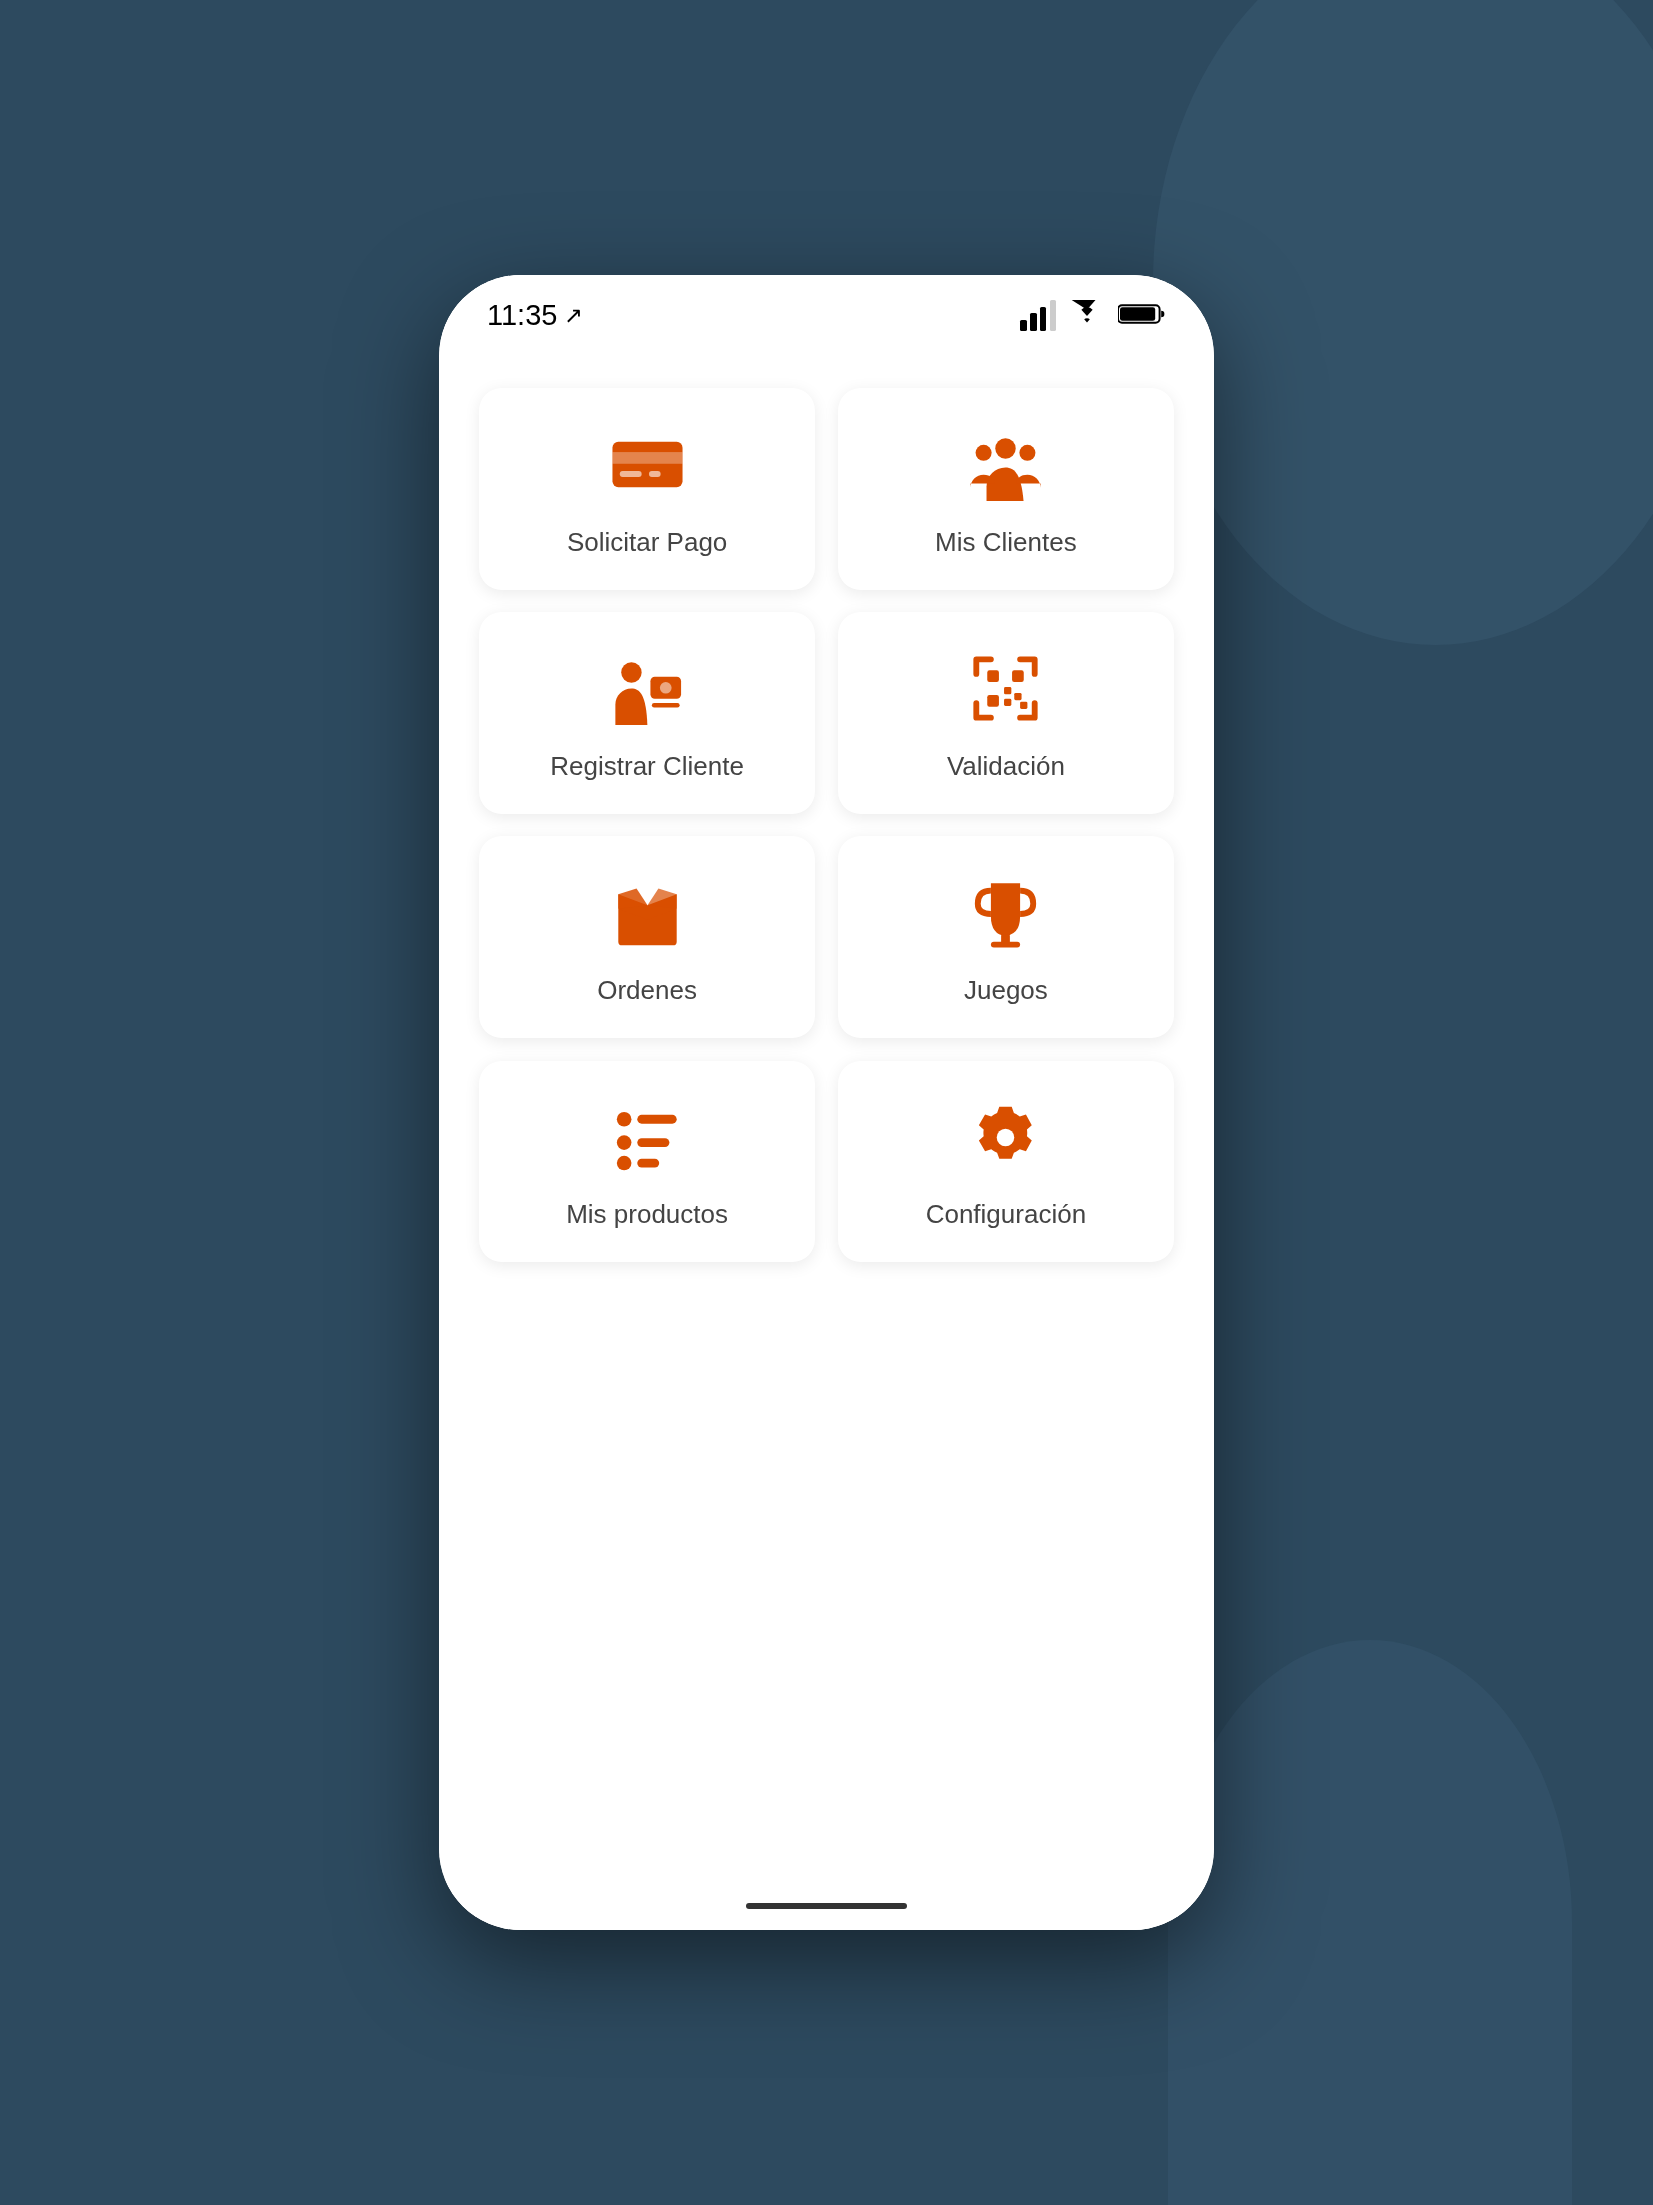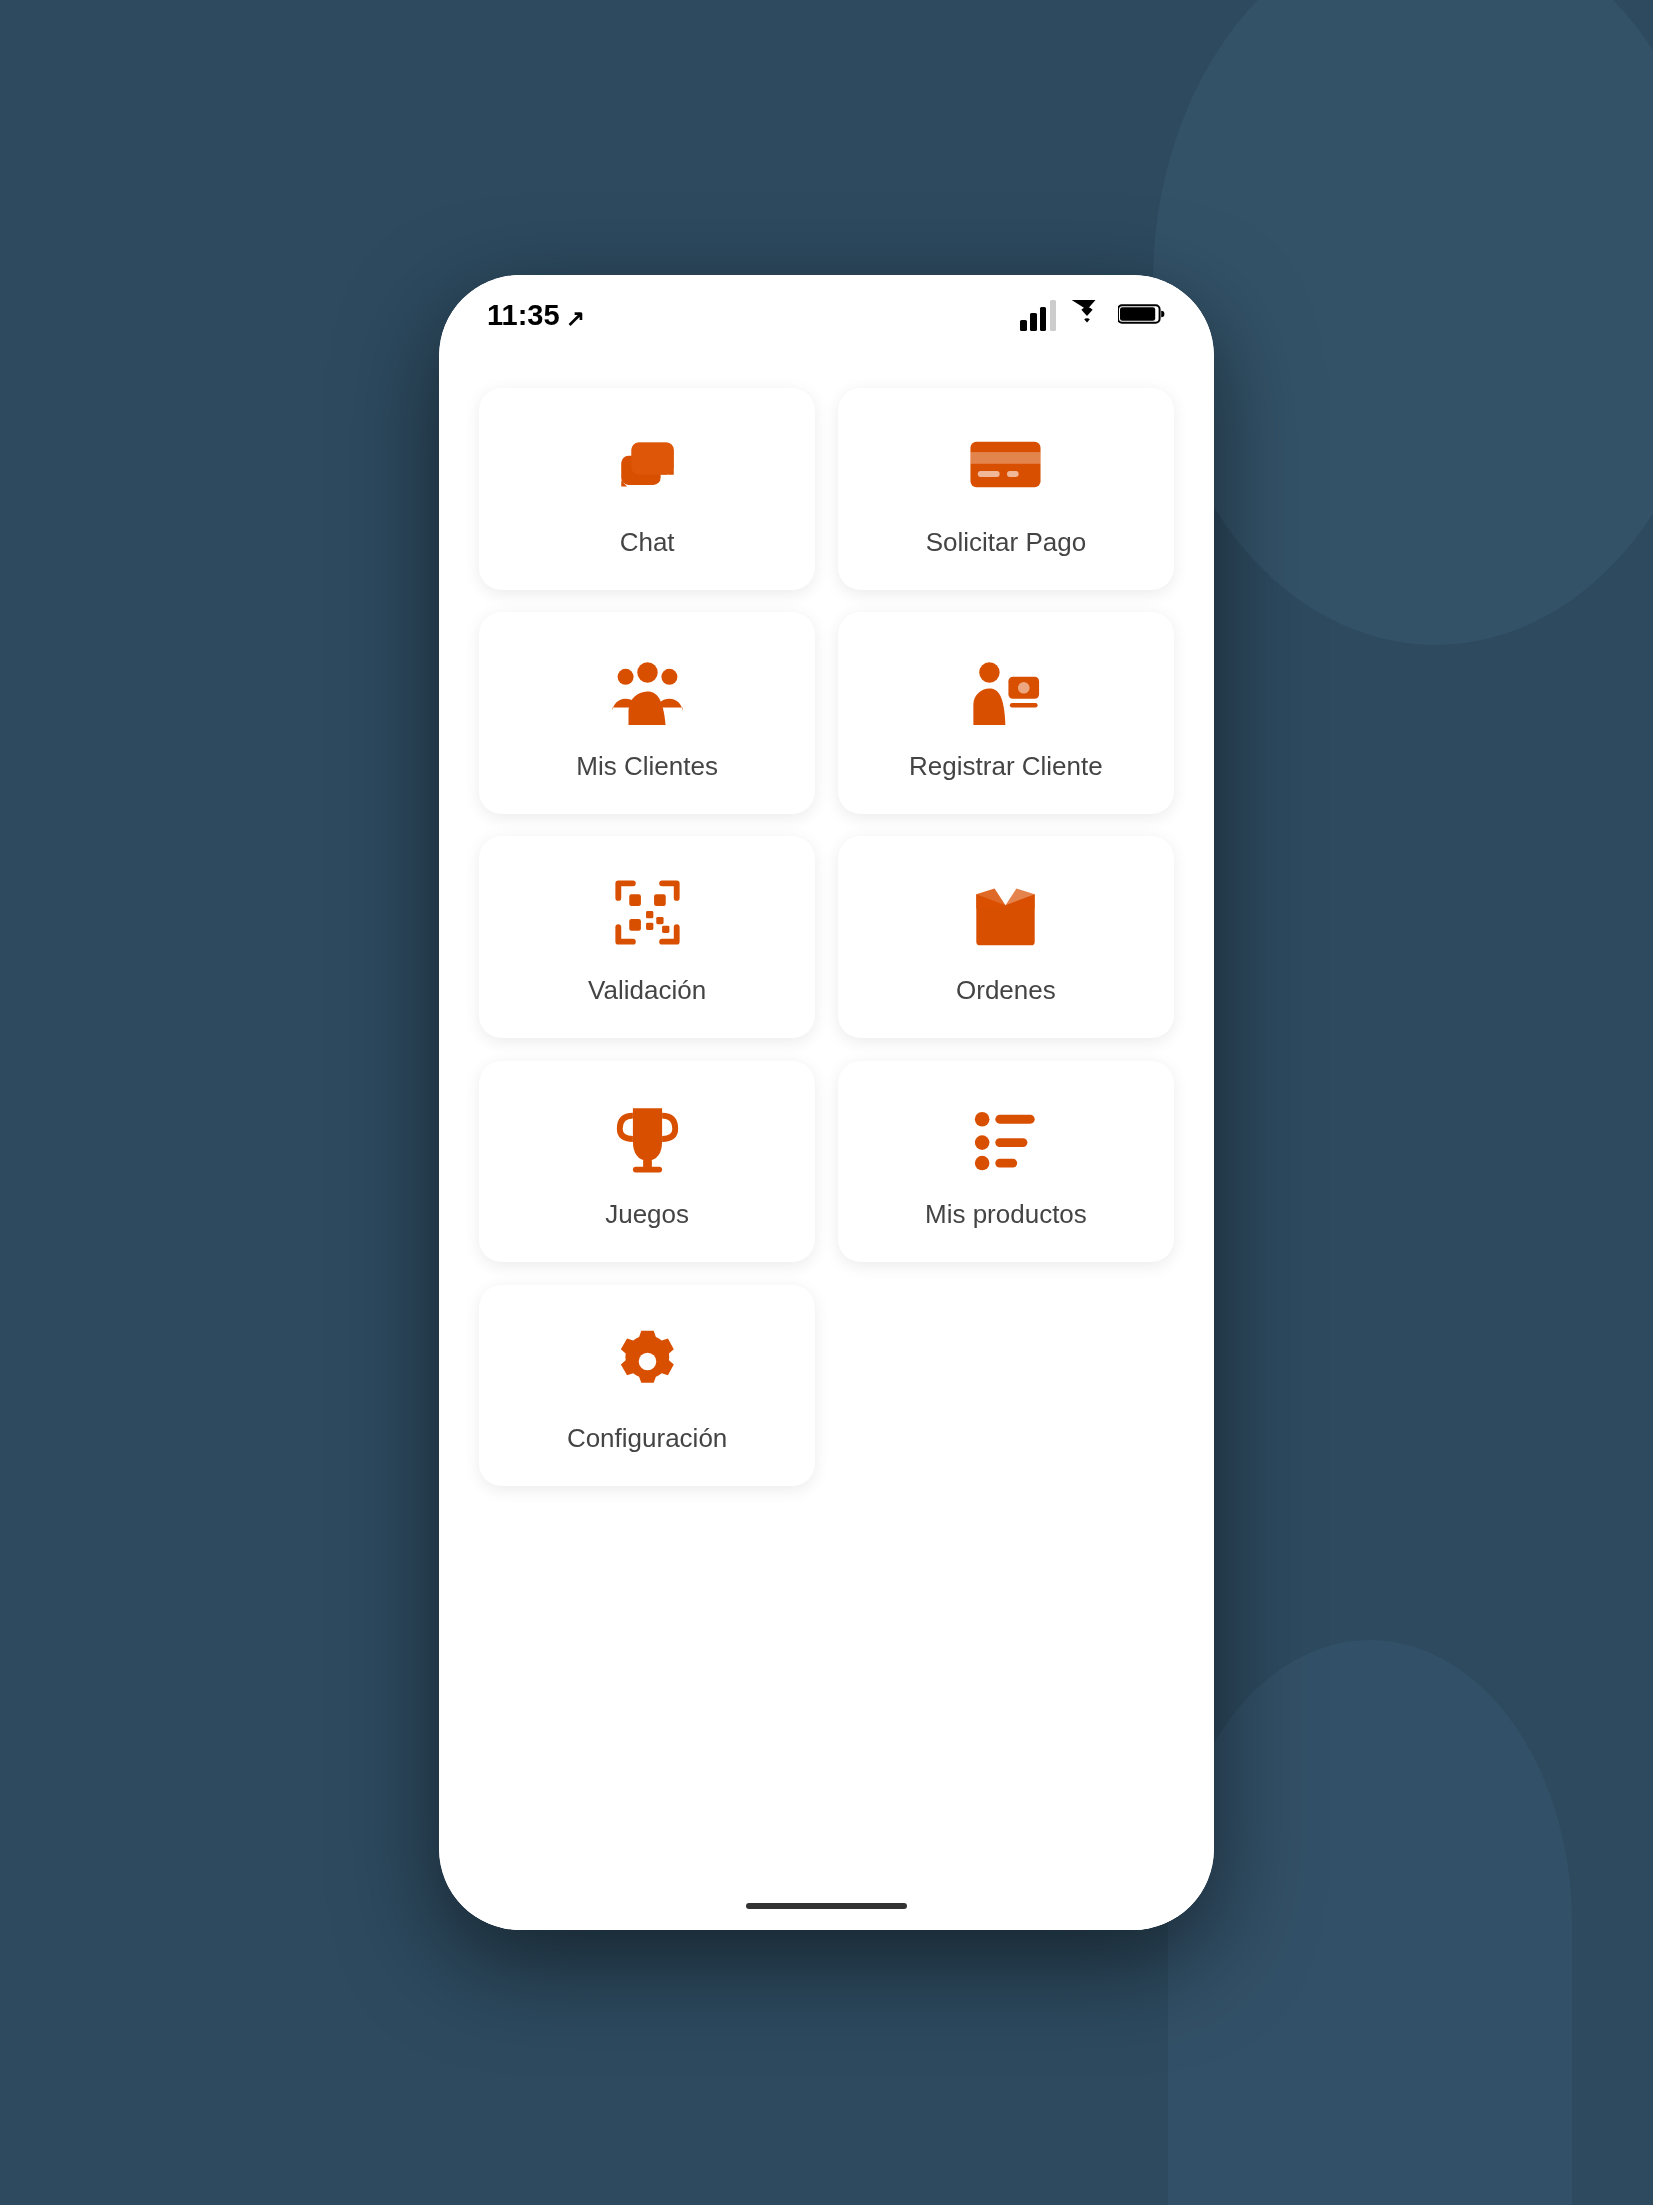--- a/index.html
+++ b/index.html
@@ -65,24 +65,24 @@
     .status-bar {
       display: flex;
       justify-content: space-between;
       align-items: center;
       padding: 24px 48px 8px 48px;
       background: #ffffff;
     }
 
     .status-time {
       font-size: 29px;
-      font-weight: 700;
+      font-weight: 400;
       color: #000;
       display: flex;
-      align-items: flex-end;
+      align-items: center;
       gap: 6.5px;
     }
 
     .status-icons {
       display: flex;
       align-items: center;
       gap: 13px;
     }
 
     .signal-bars {
@@ -189,37 +189,20 @@
             <rect x="2.5" y="6.5" width="44" height="17" rx="3" fill="#000"></rect>
             <path d="M54 11v8a4 4 0 000-8z" fill="#000"></path>
           </svg>
         </div>
       </div>
     </div>
 
     <div class="content-area">
       <div class="grid">
 
-        <div class="menu-card">
-          <div class="menu-card-icon">
-            <svg viewBox="0 0 100 100" xmlns="http://www.w3.org/2000/svg">
-
-              <rect x="28" y="20" width="58" height="44" rx="10" fill="#d94f00"></rect>
-
-              <rect x="14" y="38" width="54" height="40" rx="10" fill="#d94f00"></rect>
-
-              <polygon points="86,56 78,64 86,64" fill="#d94f00"></polygon>
-
-              <polygon points="14,72 22,80 14,80" fill="#d94f00"></polygon>
-
-              <rect x="28" y="20" width="58" height="44" rx="10" fill="#e05a0a" opacity="0.7"></rect>
-            </svg>
-          </div>
-          <div class="menu-card-label">Chat</div>
-        </div>
 
 
         <div class="menu-card">
           <div class="menu-card-icon">
             <svg viewBox="0 0 100 70" xmlns="http://www.w3.org/2000/svg" fill="#d94f00">
               <rect x="2" y="4" width="96" height="62" rx="8"></rect>
               <rect x="2" y="18" width="96" height="16" fill="#fff" opacity="0.3"></rect>
               <rect x="12" y="44" width="30" height="8" rx="4" fill="#fff" opacity="0.6"></rect>
               <rect x="52" y="44" width="16" height="8" rx="4" fill="#fff" opacity="0.6"></rect>
             </svg>

